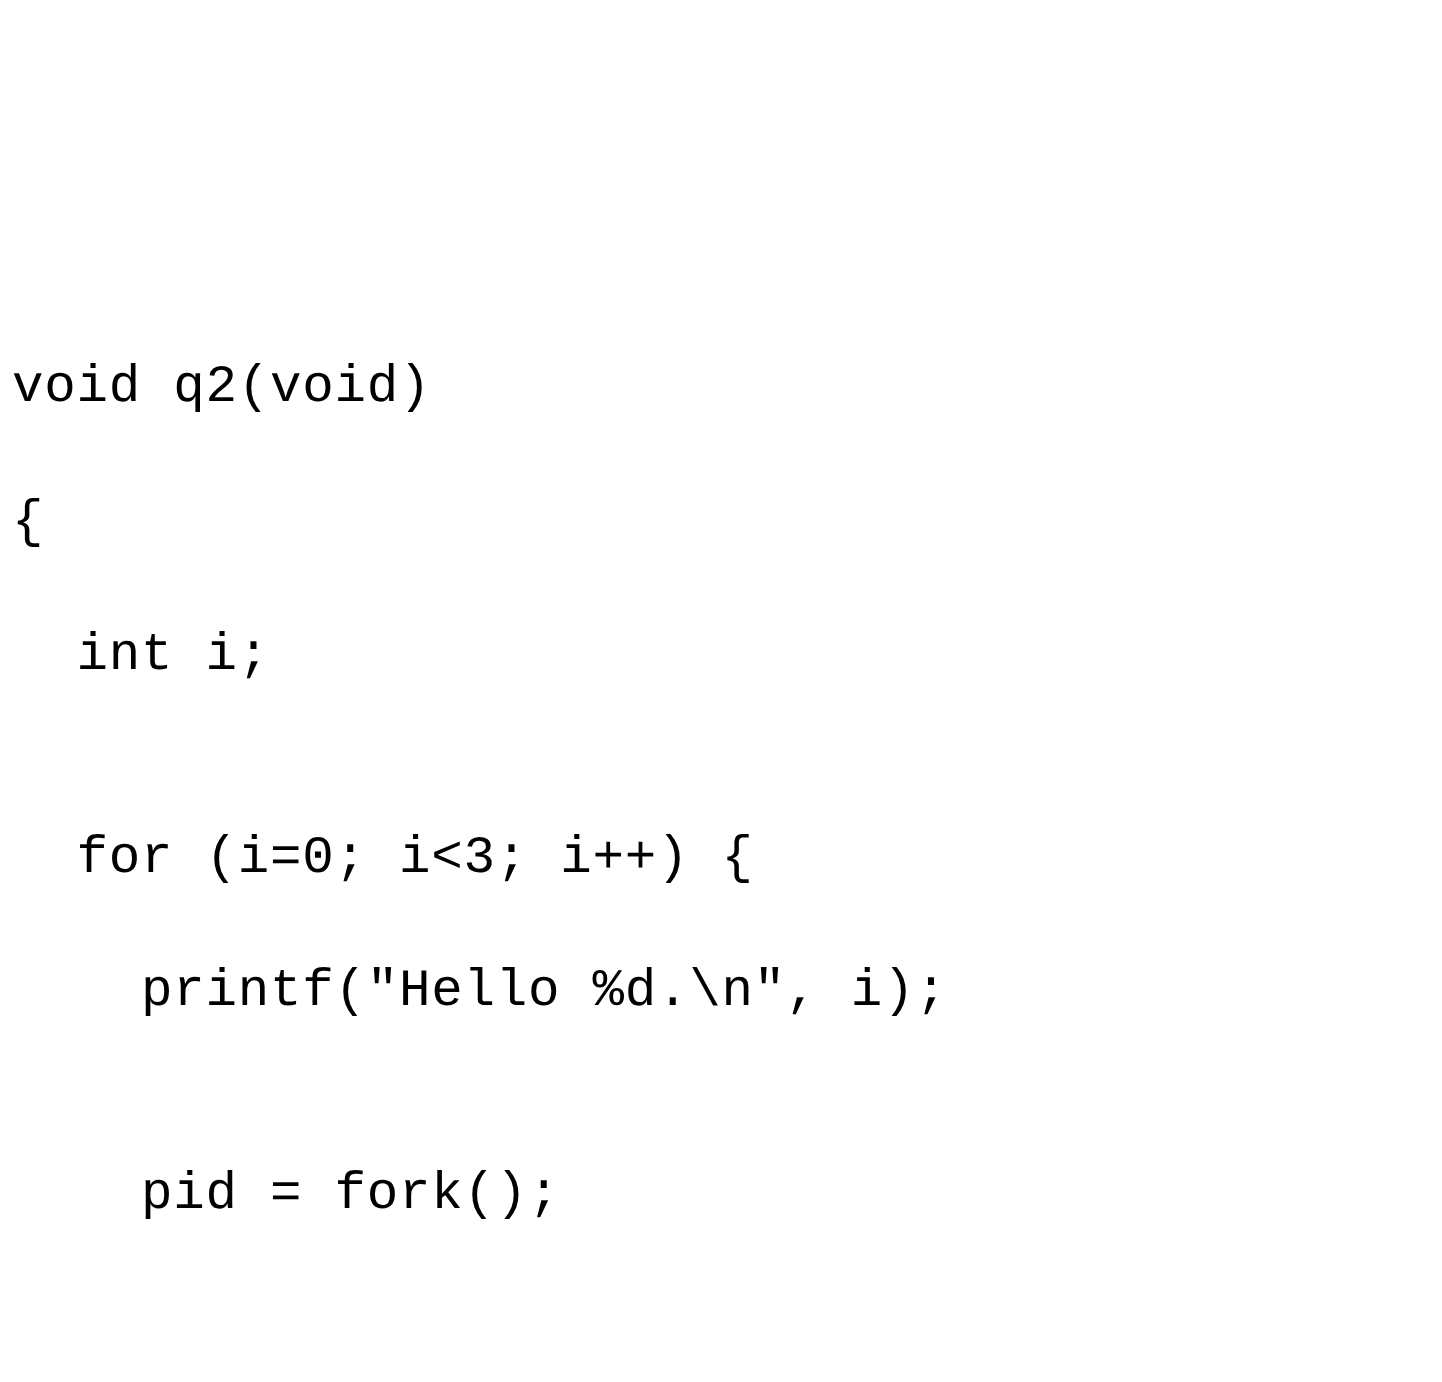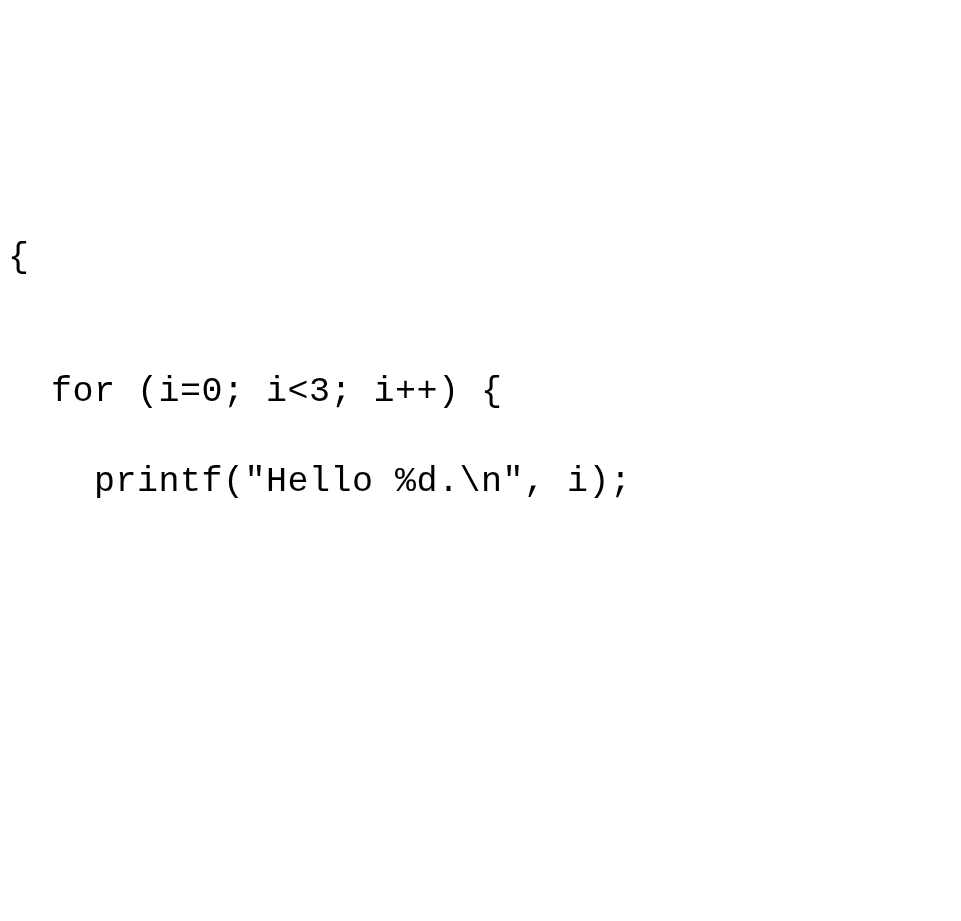--- a/index.html
+++ b/index.html
@@ -24,25 +24,28 @@
     .line {
       display: block;
     }
   </style>
 </head>
 <body>
 
 
 
 <div class="code-block">
+<span class="line">void q2(void)</span>
 <span class="line">{</span>
+<span class="line">  int i;</span>
 <span class="line"></span>
 <span class="line">  for (i=0; i&lt;3; i++) {</span>
 <span class="line">    printf("Hello %d.\n", i);</span>
 <span class="line"></span>
+<span class="line">    pid = fork();</span>
 
 
 
 
 
 
 <span class="line"></span>
 
 
 

